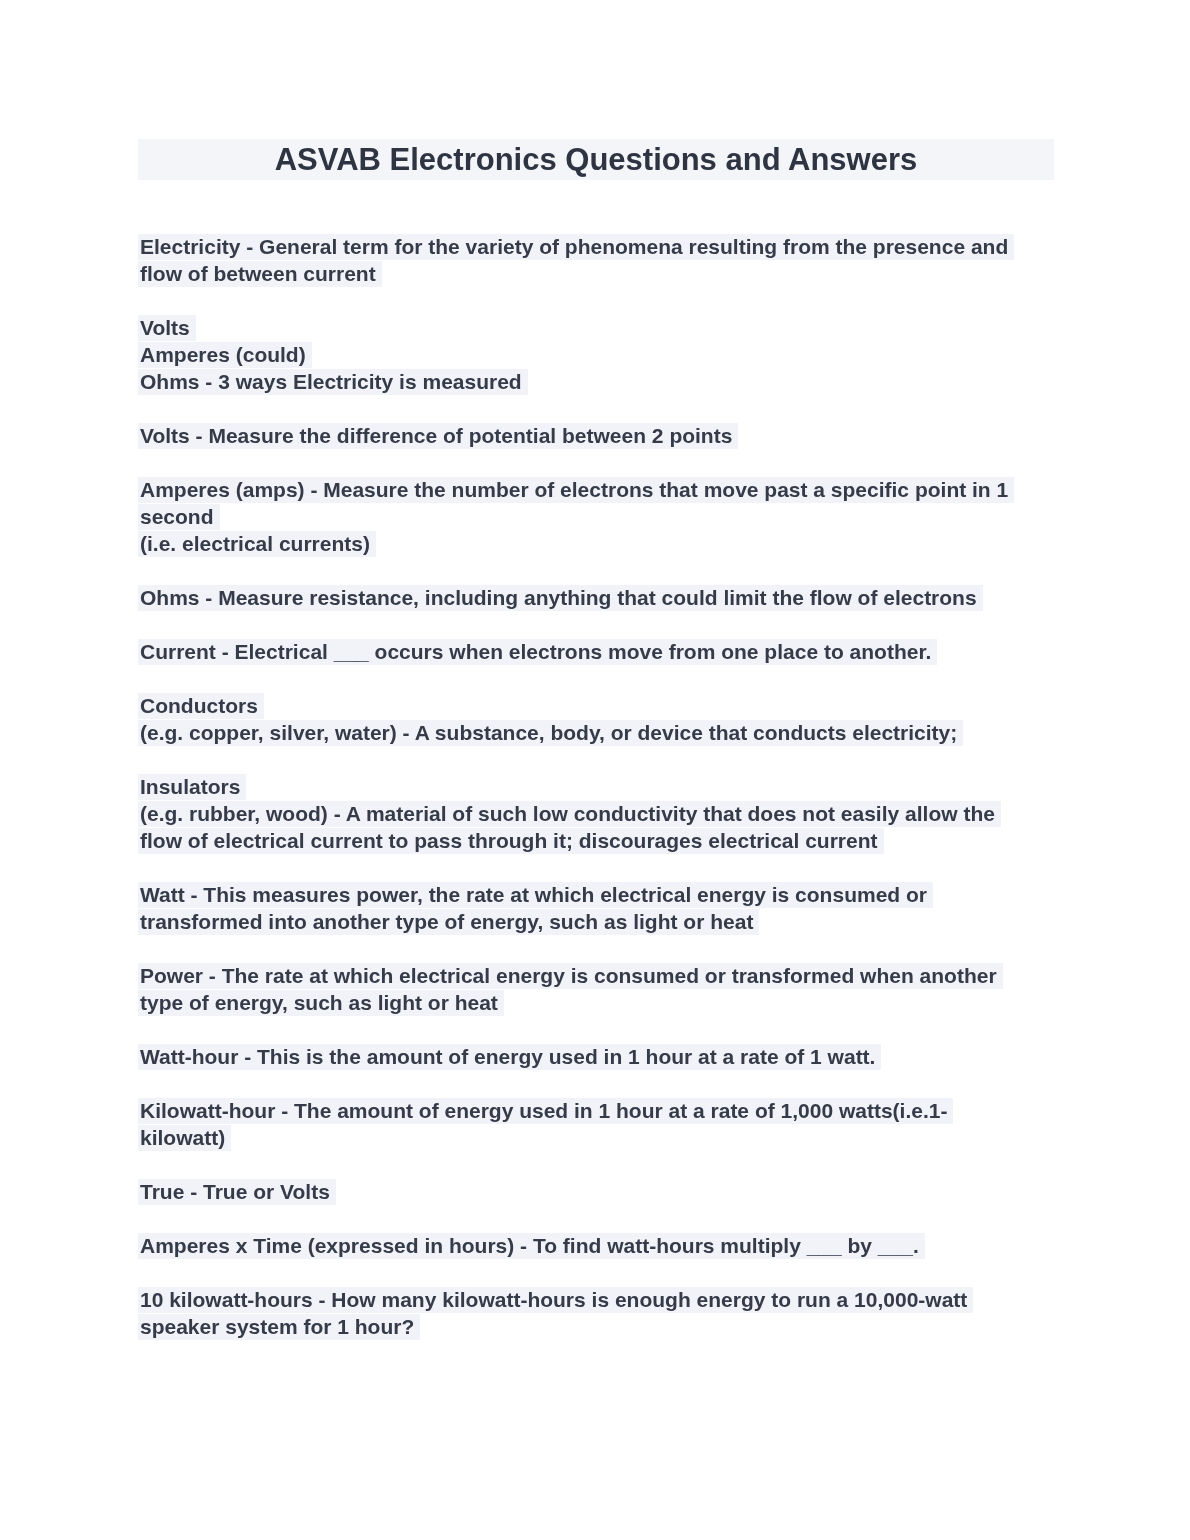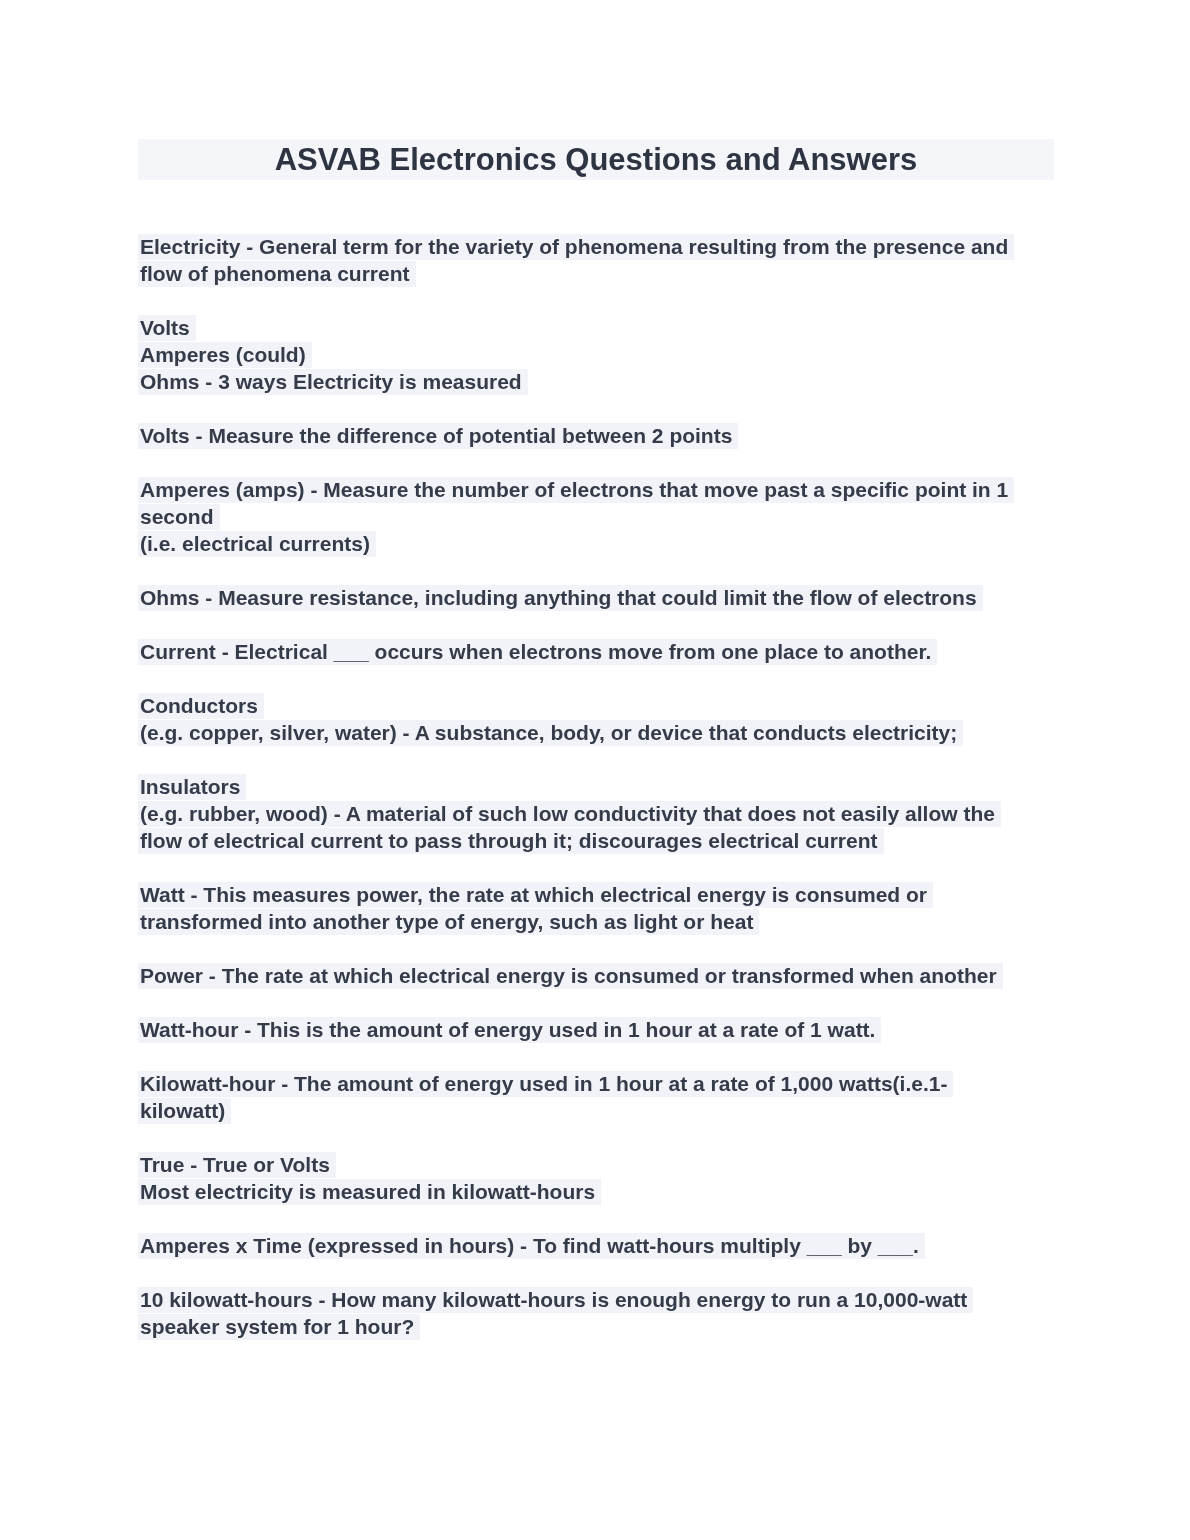--- a/index.html
+++ b/index.html
@@ -60,29 +60,29 @@
   }
 </style>
 </head>
 <body>
 
 <div class="page">
   <div class="title-bar">
     <span class="title-text">ASVAB Electronics Questions and Answers</span>
   </div>
   <div class="doc-body" id="paragraphs-container">
-      <p><span class="hl">Electricity - General term for the variety of phenomena resulting from the presence and</span><br><span class="hl">flow of phenomena current</span></p>
+      <p><span class="hl">Electricity - General term for the variety of phenomena resulting from the presence and</span><br><span class="hl">flow of between current</span></p>
       <p><span class="hl">Volts</span><br><span class="hl">Amperes (could)</span><br><span class="hl">Ohms - 3 ways Electricity is measured</span></p>
       <p><span class="hl">Volts - Measure the difference of potential between 2 points</span></p>
       <p><span class="hl">Amperes (amps) - Measure the number of electrons that move past a specific point in 1</span><br><span class="hl">second</span><br><span class="hl">(i.e. electrical currents)</span></p>
       <p><span class="hl">Ohms - Measure resistance, including anything that could limit the flow of electrons</span></p>
       <p><span class="hl">Current - Electrical ___ occurs when electrons move from one place to another.</span></p>
       <p><span class="hl">Conductors</span><br><span class="hl">(e.g. copper, silver, water) - A substance, body, or device that conducts electricity;</span><br></p>
       <p><span class="hl">Insulators</span><br><span class="hl">(e.g. rubber, wood) - A material of such low conductivity that does not easily allow the</span><br><span class="hl">flow of electrical current to pass through it; discourages electrical current</span></p>
       <p><span class="hl">Watt - This measures power, the rate at which electrical energy is consumed or</span><br><span class="hl">transformed into another type of energy, such as light or heat</span></p>
-      <p><span class="hl">Power - The rate at which electrical energy is consumed or transformed when another</span><br></p>
+      <p><span class="hl">Power - The rate at which electrical energy is consumed or transformed when another</span><br><span class="hl">type of energy, such as light or heat</span></p>
       <p><span class="hl">Watt-hour - This is the amount of energy used in 1 hour at a rate of 1 watt.</span></p>
       <p><span class="hl">Kilowatt-hour - The amount of energy used in 1 hour at a rate of 1,000 watts(i.e.1-</span><br><span class="hl">kilowatt)</span></p>
-      <p><span class="hl">True - True or Volts</span><br><span class="hl">Most electricity is measured in kilowatt-hours</span></p>
+      <p><span class="hl">True - True or Volts</span><br></p>
       <p><span class="hl">Amperes x Time (expressed in hours) - To find watt-hours multiply ___ by ___.</span></p>
       <p><span class="hl">10 kilowatt-hours - How many kilowatt-hours is enough energy to run a 10,000-watt</span><br><span class="hl">speaker system for 1 hour?</span></p>
     </div>
 </div>
 
 </body></html>

